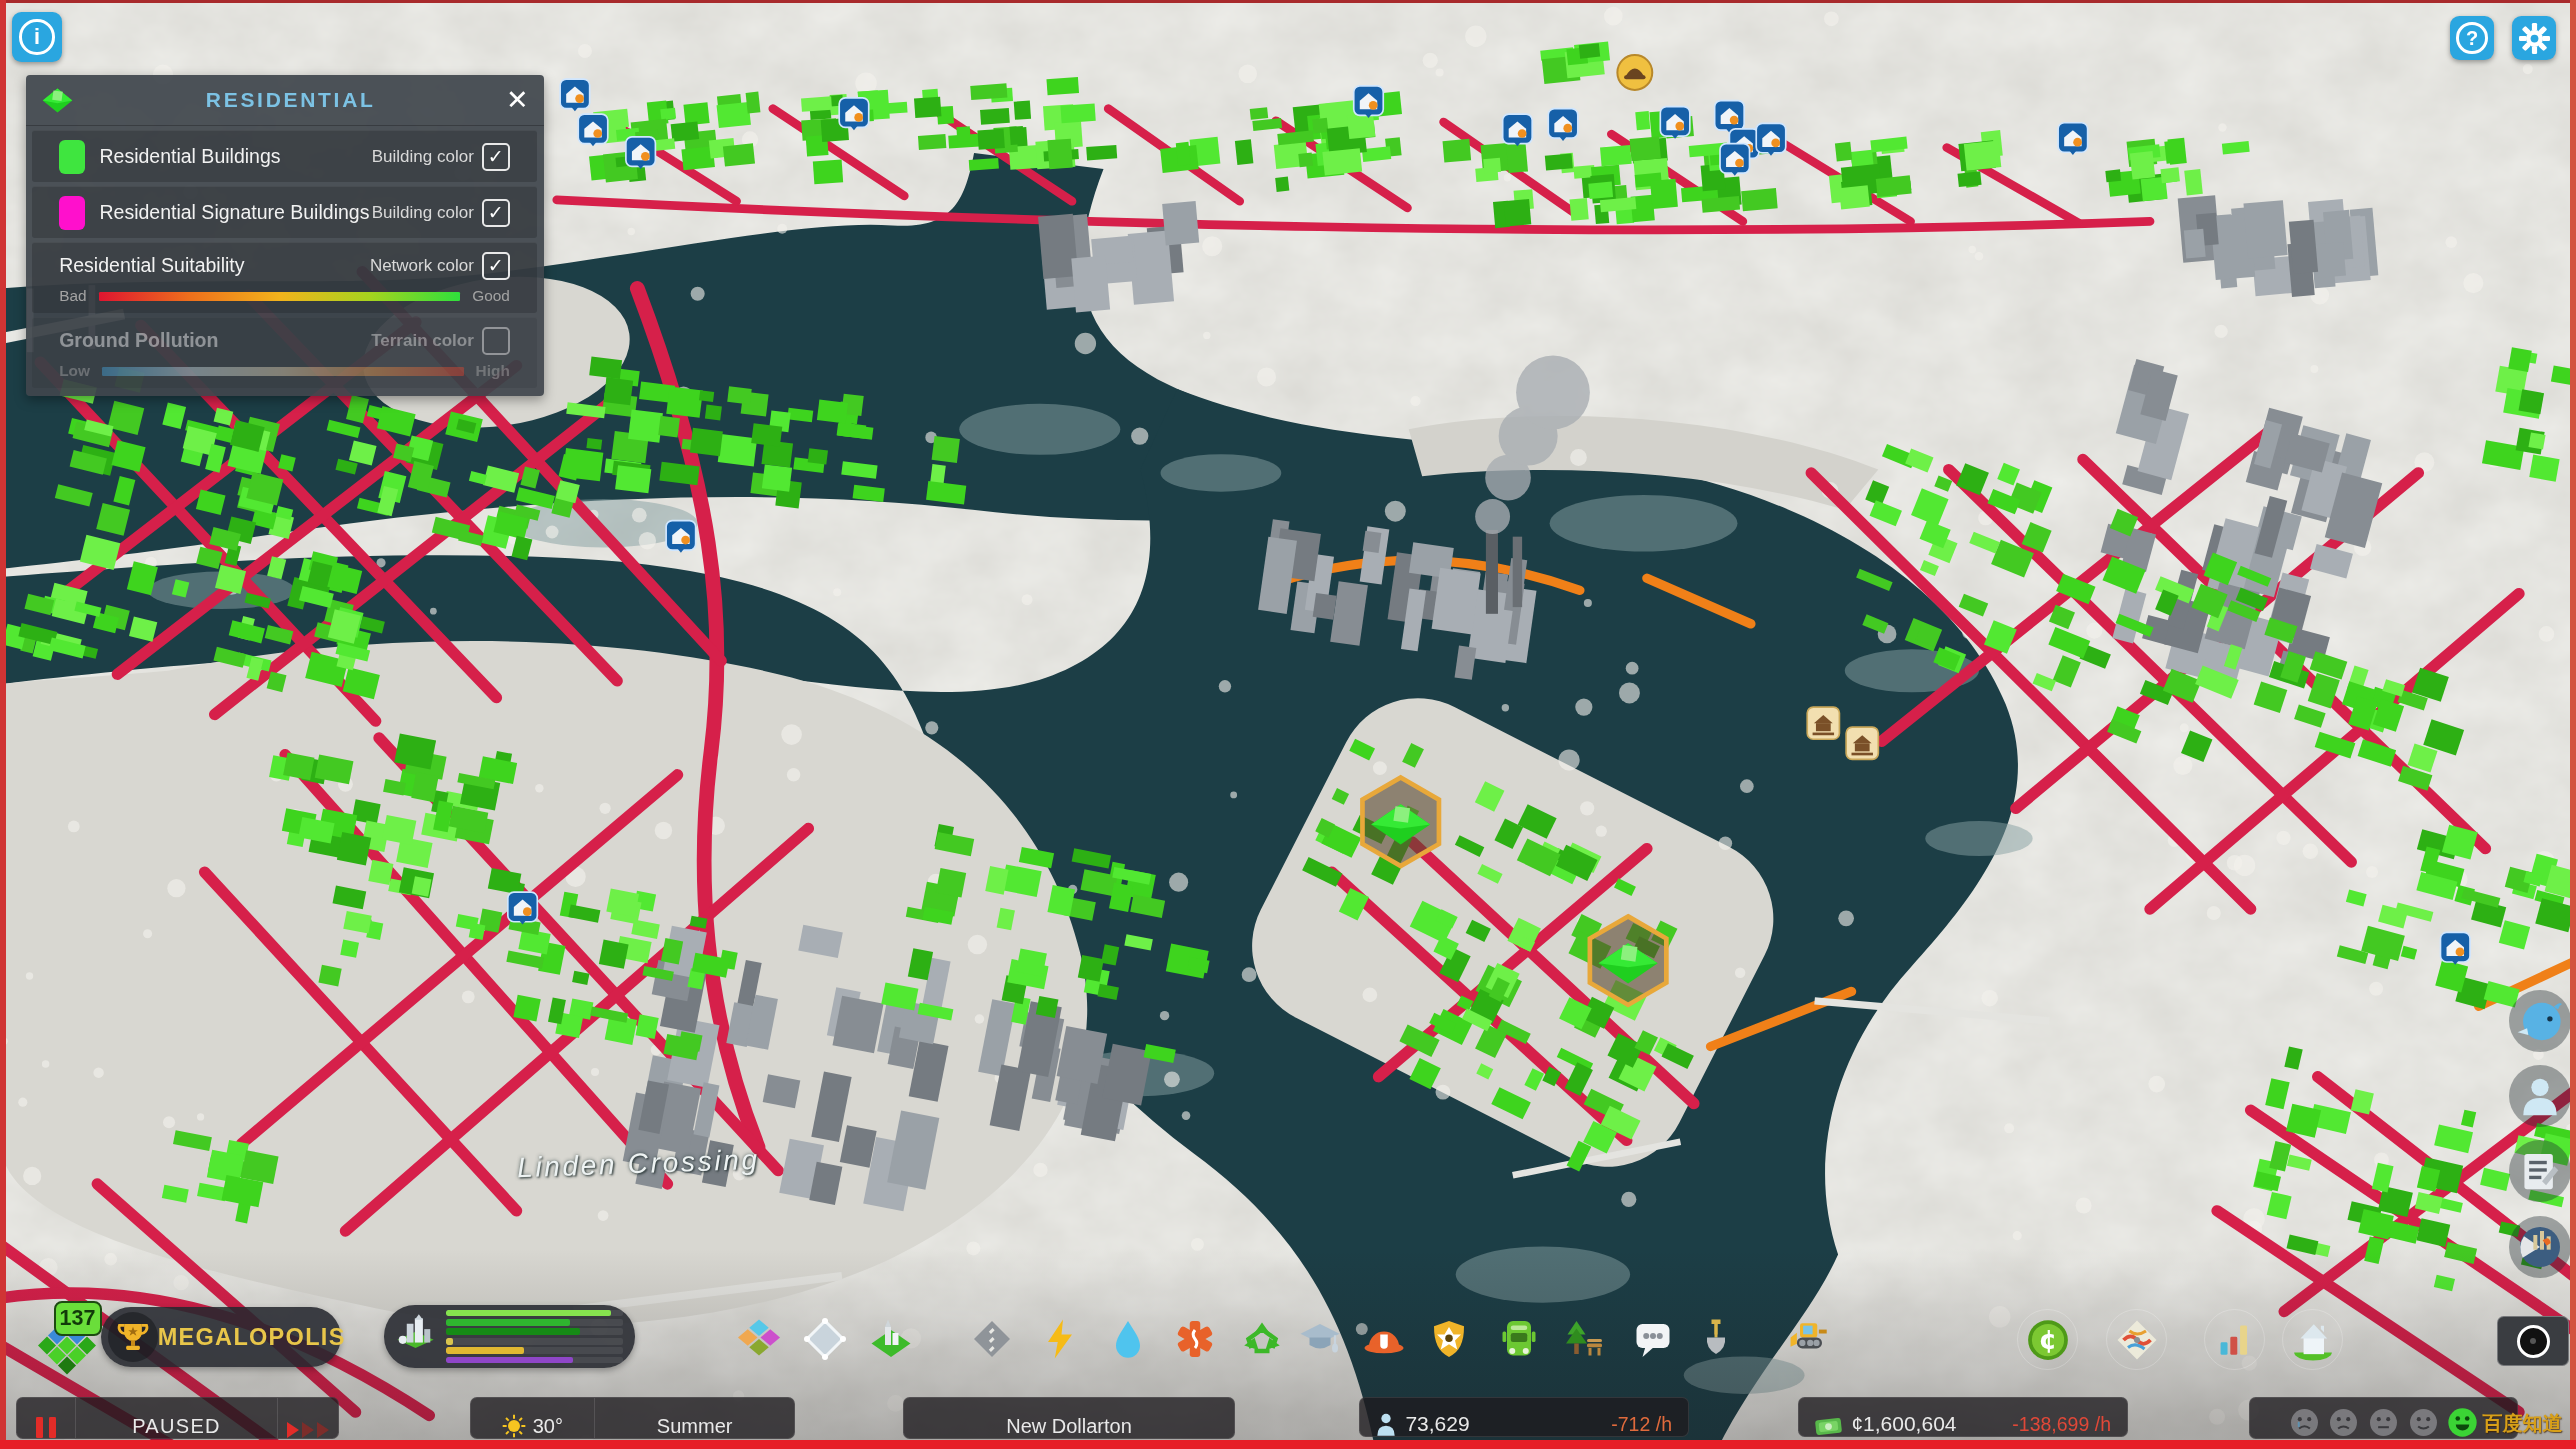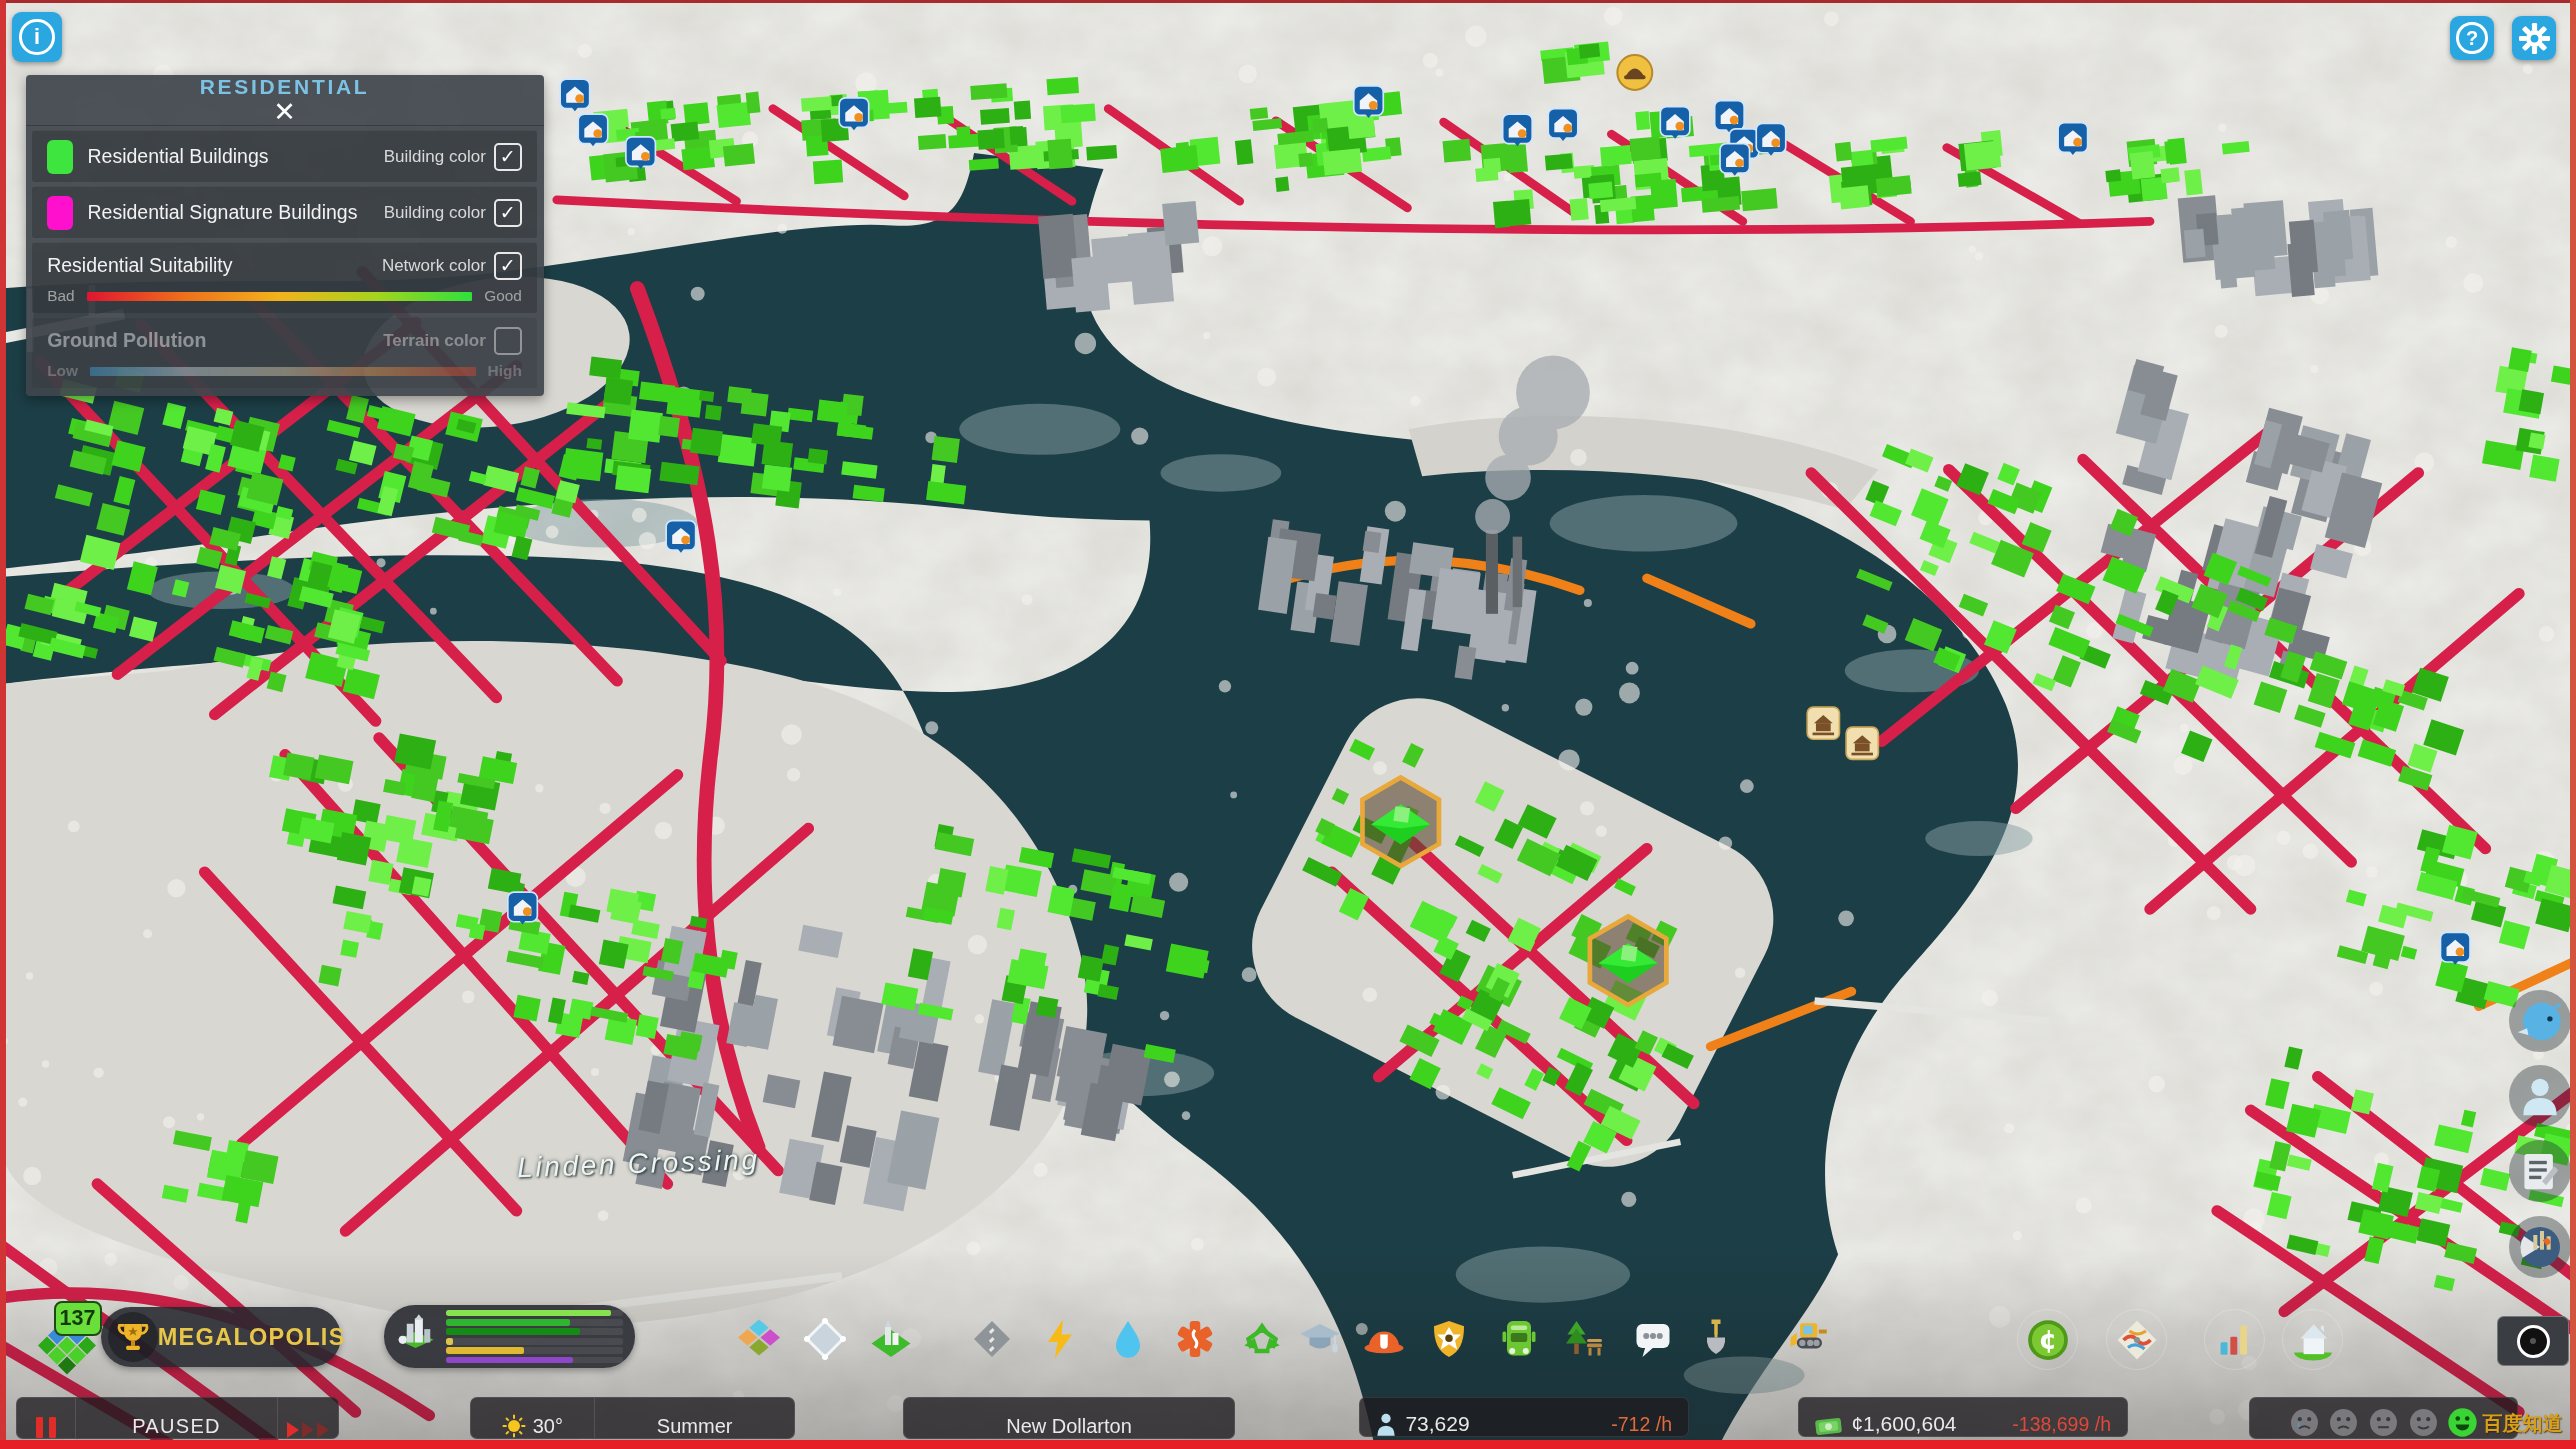--- a/index.html
+++ b/index.html
@@ -27,25 +27,25 @@
   #help-btn{left:2450px;top:16px;width:44px;height:44px;}
   #settings-btn{left:2512px;top:16px;width:44px;height:44px;}
   .ring-glyph{border:3.4px solid #fff;border-radius:50%;width:29.5px;height:29.5px;display:flex;
      align-items:center;justify-content:center;color:#fff;font-weight:bold;}
   #info-btn .ring-glyph{font-size:21.5px;}
   #help-btn .ring-glyph{width:25.5px;height:25.5px;font-size:20px;}
   
   #panel{left:25.5px;top:75px;width:518px;z-index:30;background:rgba(64,70,76,.93);
      border-radius:4px;box-shadow:0 4px 12px rgba(0,0,0,.35);color:#eee;}
   #panel-header{height:50px;display:flex;align-items:center;padding:0 14.8px;
-     border-bottom:0.7px solid rgba(0,0,0,.25);flex-direction:column;}
+     border-bottom:0.7px solid rgba(0,0,0,.25);}
   #panel-title{flex:1;text-align:center;font-size:21px;font-weight:bold;letter-spacing:2.7px;color:#7cc2e4;}
   #panel-close{font-size:27px;color:#fff;font-weight:bold;cursor:pointer;line-height:1;}
   #legend-heading{padding:13.4px 16px 6.7px;font-size:19px;font-weight:bold;letter-spacing:0.7px;color:#fff;}
-  .legend-row{margin:4px 6.7px;padding:8px 15px;background:rgba(30,34,38,.30);
+  .legend-row{margin:4px 6.7px;padding:8px 27px;background:rgba(30,34,38,.30);
      border-radius:2.7px;border-top:0.7px solid rgba(255,255,255,.06);}
   .legend-line{display:flex;align-items:center;min-height:35px;}
   .swatch{width:25.5px;height:34px;border-radius:6px;margin-right:14.8px;flex:none;}
   .row-label{flex:1;font-size:19.5px;color:#f2f2f2;}
   .mode-label{font-size:17px;color:#d9d9d9;margin-right:8px;}
   .checkbox{width:24px;height:24px;border:2px solid #e8e8e8;border-radius:4.7px;flex:none;
      display:flex;align-items:center;justify-content:center;font-size:19px;font-weight:bold;color:#fff;cursor:pointer;}
   .scale-line{display:flex;align-items:center;margin-top:6.7px;}
   .scale-label{font-size:15.4px;color:#a3a3a3;flex:none;}
   .scale-bar{flex:1;height:8.7px;margin:0 12px;border-radius:1.3px;}

